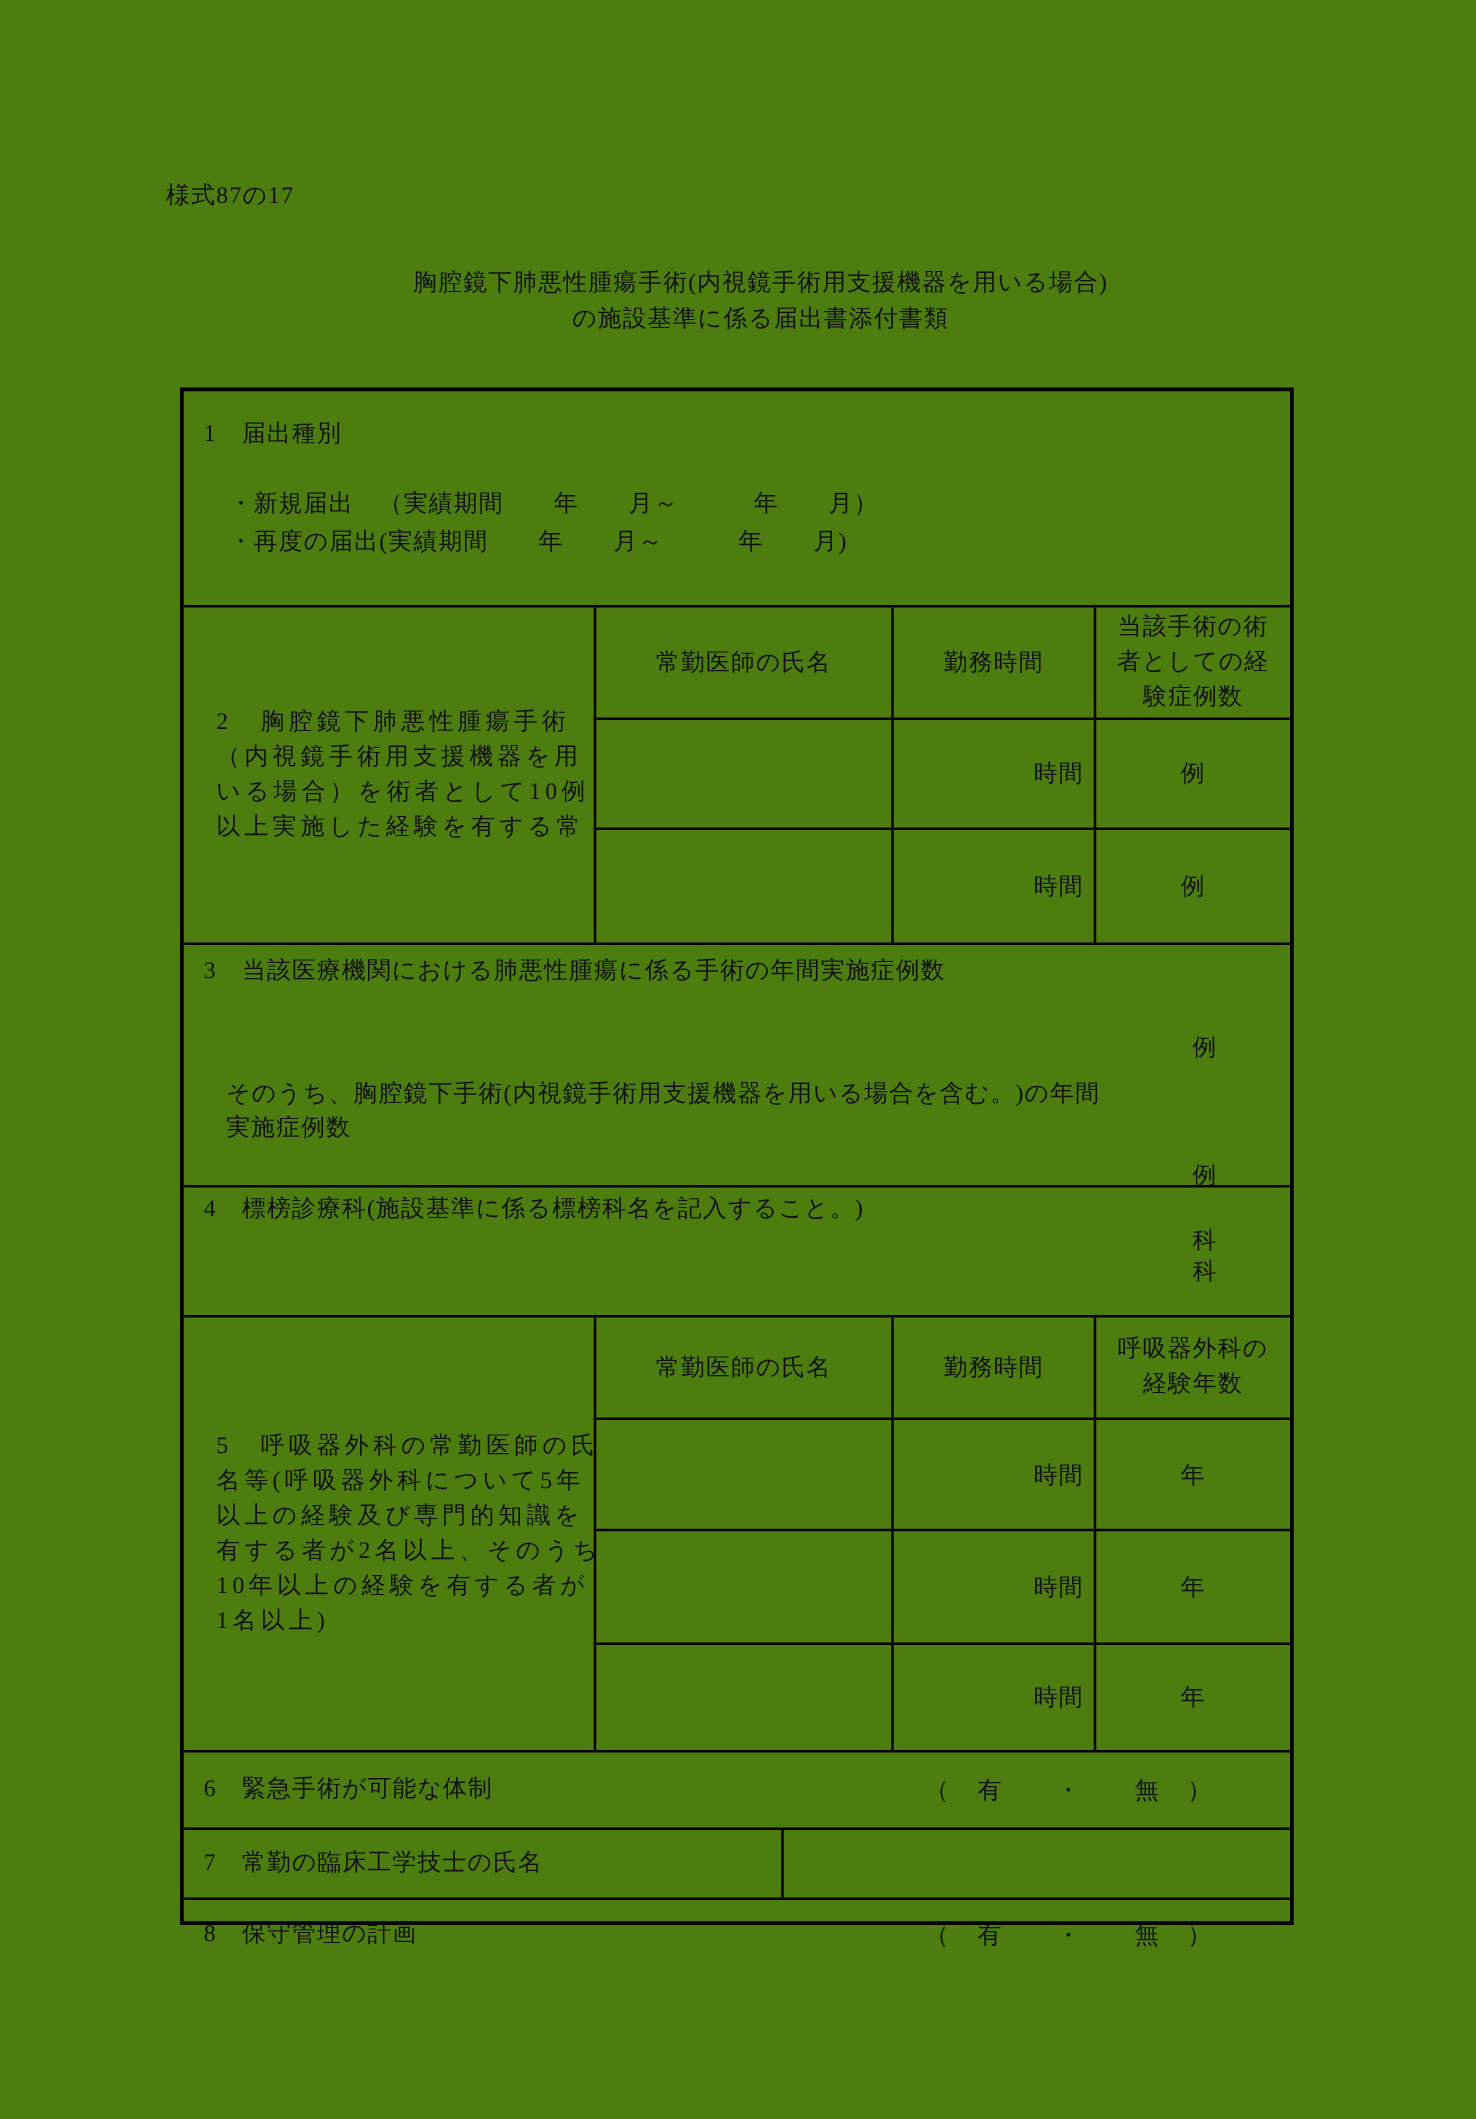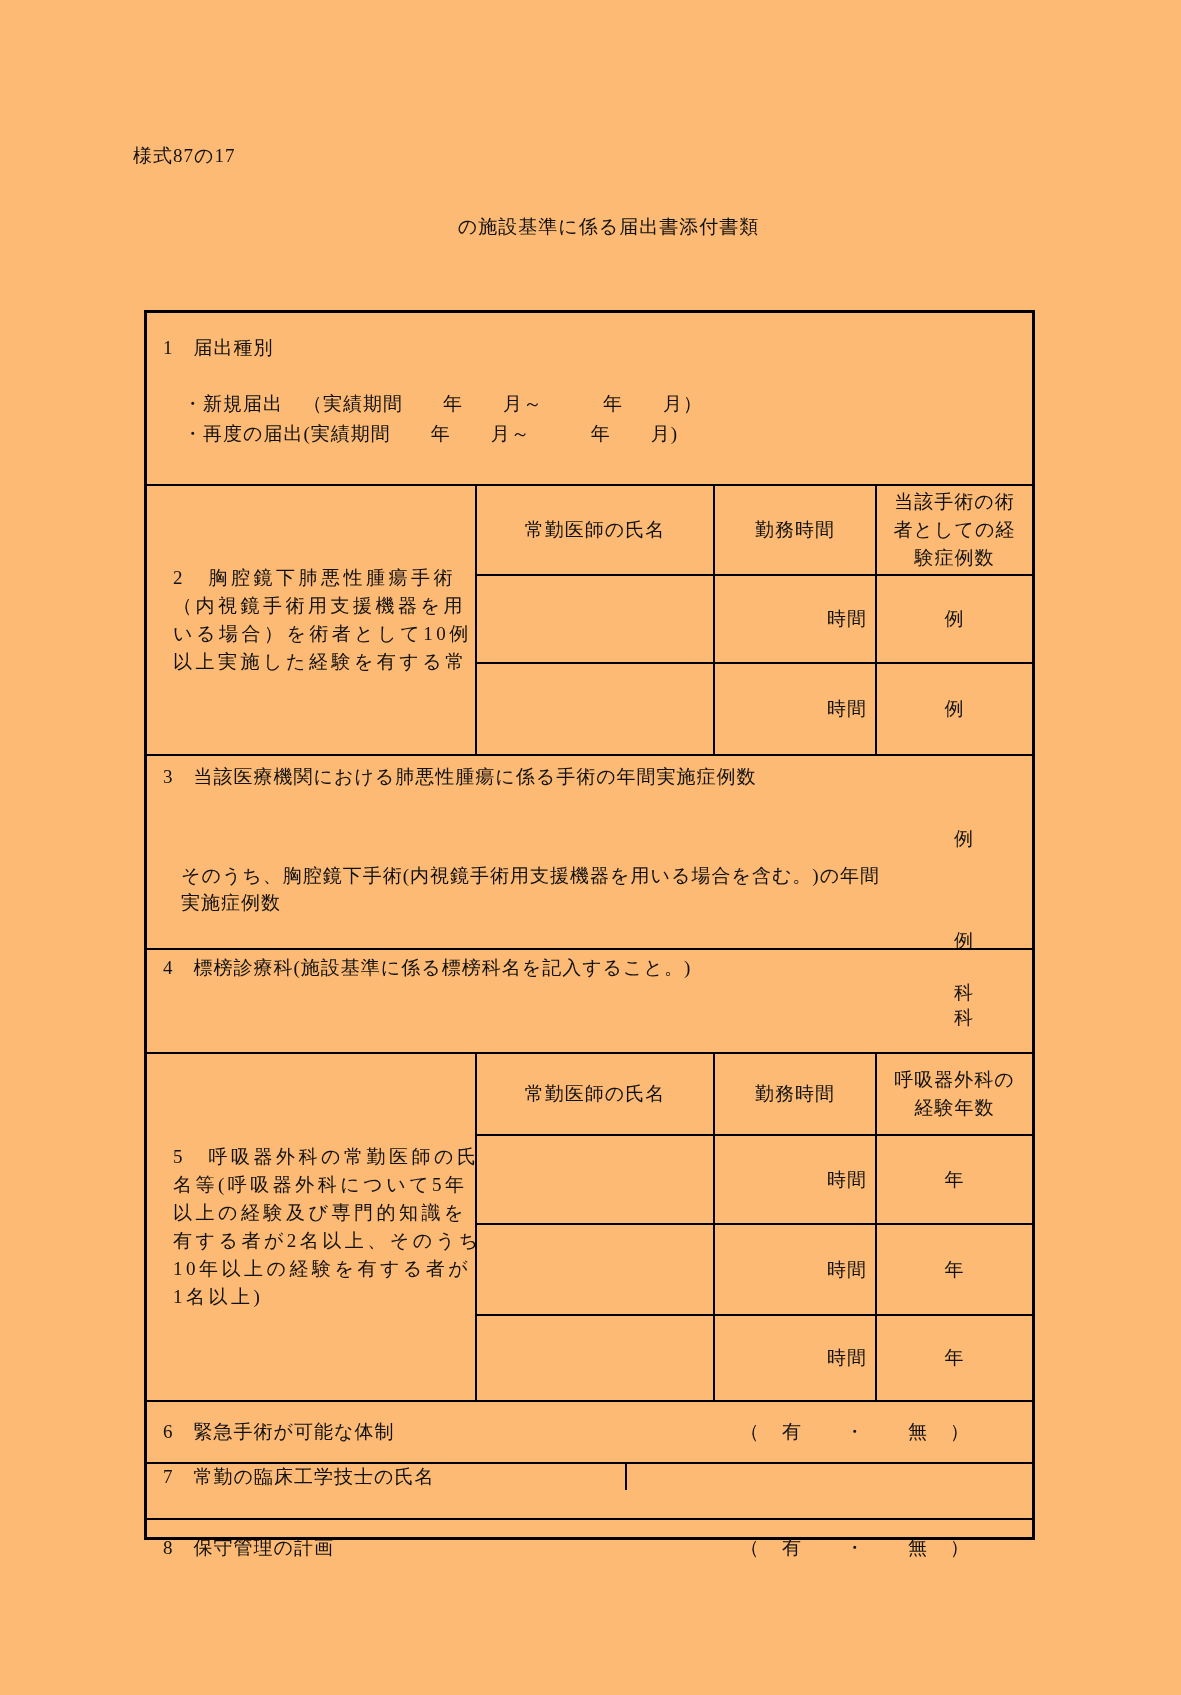--- a/index.html
+++ b/index.html
@@ -1,17 +1,17 @@
 <!DOCTYPE html>
 <html><head>
 <meta charset="utf-8">
 <style>
   html,body{margin:0;padding:0;background:#ffffff;}
   .sheet{
-    position:relative;width:1181px;height:1695px;background:#fdba74;
+    position:relative;width:1181px;height:1695px;background:#4d7c0f;
     font-family:"Liberation Serif","DejaVu Serif",serif;
     color:#111;overflow:hidden;
   }
   .form-code{position:absolute;left:133px;top:143px;font-size:19px;letter-spacing:1px;}
   .title{position:absolute;left:0;top:212px;width:1181px;text-align:center;padding-left:36px;box-sizing:border-box;font-size:19px;line-height:29px;letter-spacing:1px;}
   .main-table{
     position:absolute;left:144px;top:310px;width:891px;height:1230px;
     border:3px solid #000;box-sizing:border-box;font-size:19px;
   }
   .sec{box-sizing:border-box;position:relative;}
@@ -44,35 +44,36 @@
   .sec3 .u1{margin-top:36px;}
   .sec3 .sub{padding-left:34px;line-height:27px;margin-top:0;white-space:pre;letter-spacing:1px;}
   .sec3 .sub.first{margin-top:10px;}
   .sec3 .u2{margin-top:12px;}
   
   .sec4{height:104px;}
   .sec4 .h-line{margin-top:6px;line-height:24px;}
   .sec4 .unit-right{line-height:25px;}
   
   .sec6{height:62px;}
-  .sec7{height:56px;display:flex;flex-direction:column;}
+  .sec7{height:56px;display:flex;}
   .sec8{height:57px;}
   .row-flex{display:flex;align-items:center;height:100%;}
   .choice{position:absolute;left:593px;top:50%;transform:translateY(-50%);white-space:pre;letter-spacing:2px;}
   .sec7 .left-cell{width:480px;border-right:2px solid #000;box-sizing:border-box;display:flex;align-items:center;}
   .sec7 .right-cell{flex:1;}
 </style>
 </head>
 <body>
 
 <div class="sheet">
 
   <div class="form-code">様式87の17</div>
 
   <div class="title">
+    <div>胸腔鏡下肺悪性腫瘍手術(内視鏡手術用支援機器を用いる場合)</div>
     <div>の施設基準に係る届出書添付書類</div>
   </div>
 
   <div class="main-table">
 
     <div class="sec sec1">
       <div class="h-line">1　届出種別</div>
       <div class="opt first">・新規届出　（実績期間　　年　　月～　　　年　　月）</div>
       <div class="opt">・再度の届出(実績期間　　年　　月～　　　年　　月)</div>
     </div>

